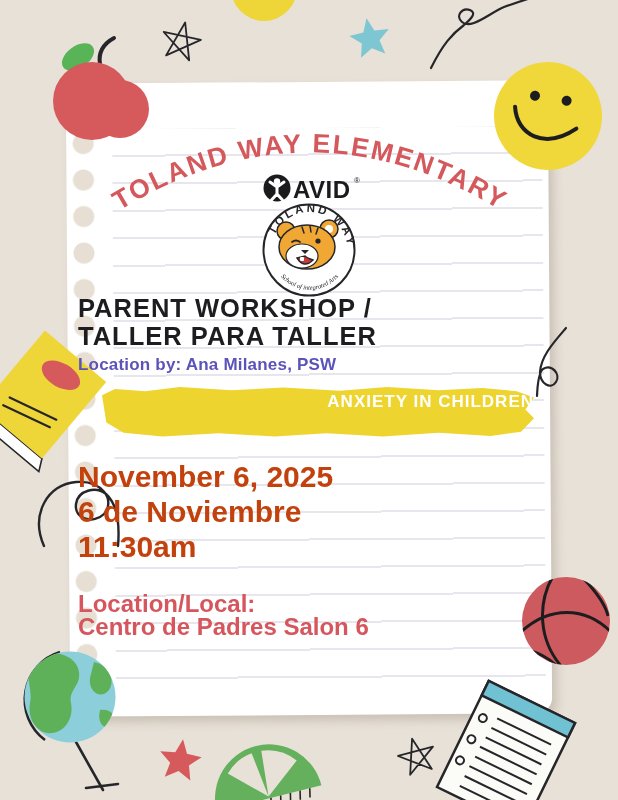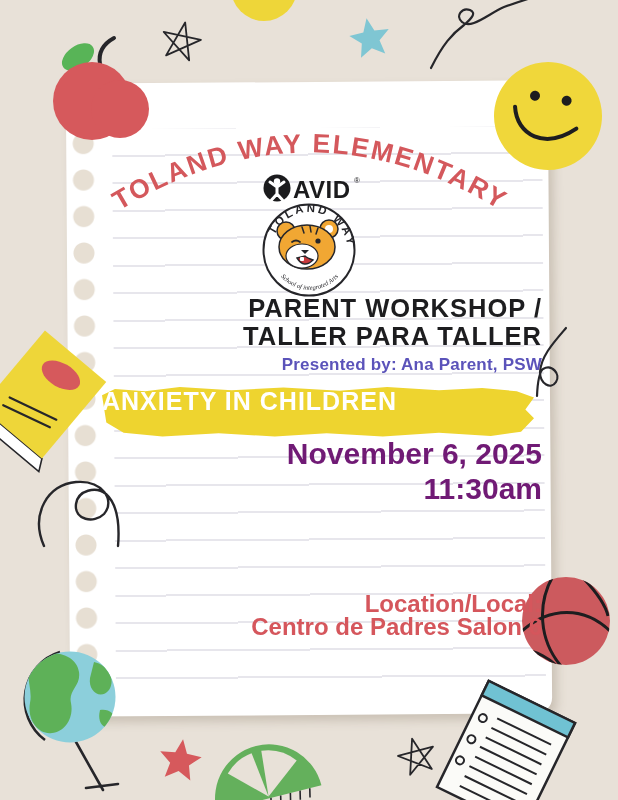--- a/index.html
+++ b/index.html
@@ -11,29 +11,29 @@
          box-shadow:5px 6px 10px rgba(135,122,103,.30);}
   .ruled{position:absolute;left:46px;right:6px;top:46px;bottom:18px;
          background:repeating-linear-gradient(to bottom, transparent 0, transparent 25.5px, #e7e6ec 25.5px, #e7e6ec 27.5px);}
   .holes{position:absolute;left:4px;top:44px;width:26px;bottom:28px;
          background-image:radial-gradient(circle at 13px 16px, #e7dfd3 10px, transparent 11px);
          background-size:26px 36.5px;background-repeat:repeat-y;}
   
   .decor{position:absolute;left:0;top:0;z-index:5;pointer-events:none;}
   .content{position:absolute;left:0;top:0;width:618px;height:800px;z-index:10;}
   .content svg{position:absolute;}
-  .txt{position:absolute;left:78px;width:464px;text-align:right;}
+  .txt{position:absolute;left:78px;width:464px;text-align:left;}
   .workshop-title{top:294px;font-size:25.5px;line-height:28px;font-weight:800;
                   color:#1d1d1f;letter-spacing:1px;}
   .presented{top:355px;font-size:17px;font-weight:700;color:#5b53ba;letter-spacing:.2px;}
   .highlight{position:absolute;left:102px;top:386px;width:432px;height:52px;background:#eed42f;
              clip-path:polygon(0% 18%,3% 6%,10% 10%,18% 2%,30% 8%,42% 3%,55% 9%,66% 2%,78% 8%,88% 4%,96% 10%,100% 22%,98% 45%,100% 62%,97% 88%,90% 96%,78% 90%,65% 97%,52% 91%,40% 97%,27% 91%,14% 97%,5% 90%,1% 70%);}
-  .highlight-text{position:absolute;left:102px;top:387px;width:432px;text-align:left;
-             font-size:25px;line-height:25px;font-weight:800;color:#ffffff;letter-spacing:1px;padding-top:2px;}
-  .schedule{top:436px;font-size:30px;line-height:35px;font-weight:800;color:#701a75;}
+  .highlight-text{position:absolute;left:102px;top:387px;width:432px;text-align:right;
+             font-size:17px;line-height:25px;font-weight:800;color:#ffffff;letter-spacing:1px;padding-top:2px;}
+  .schedule{top:459px;font-size:30px;line-height:35px;font-weight:800;color:#c2410c;}
   .location{top:593px;font-size:24px;line-height:22.5px;font-weight:800;color:#d5565c;}
 </style>
 </head>
 <body>
 
 <div class="canvas">
 
   <div class="paper">
     <div class="ruled"></div>
     <div class="holes"></div>
@@ -168,29 +168,30 @@
       <text font-family="Liberation Serif, DejaVu Serif, serif" font-size="6.5" font-style="italic" fill="#26262a">
         <textPath href="#badgeBottom" startOffset="50%" text-anchor="middle">School of integrated Arts</textPath>
       </text>
     </svg>
 
     <div class="txt workshop-title">
       <div>PARENT WORKSHOP /</div>
       <div>TALLER PARA TALLER</div>
     </div>
 
-    <div class="txt presented">Presented by: Ana Parent, PSW</div>
+    <div class="txt presented">Location by: Ana Milanes, PSW</div>
 
     <div class="highlight"></div>
     <div class="highlight-text">
       <div>ANXIETY IN CHILDREN</div>
     </div>
 
     <div class="txt schedule">
       <div>November 6, 2025</div>
+      <div>6 de Noviembre</div>
       <div>11:30am</div>
     </div>
 
     <div class="txt location">
       <div>Location/Local:</div>
       <div>Centro de Padres Salon 6</div>
     </div>
 
   </div>
 </div>

